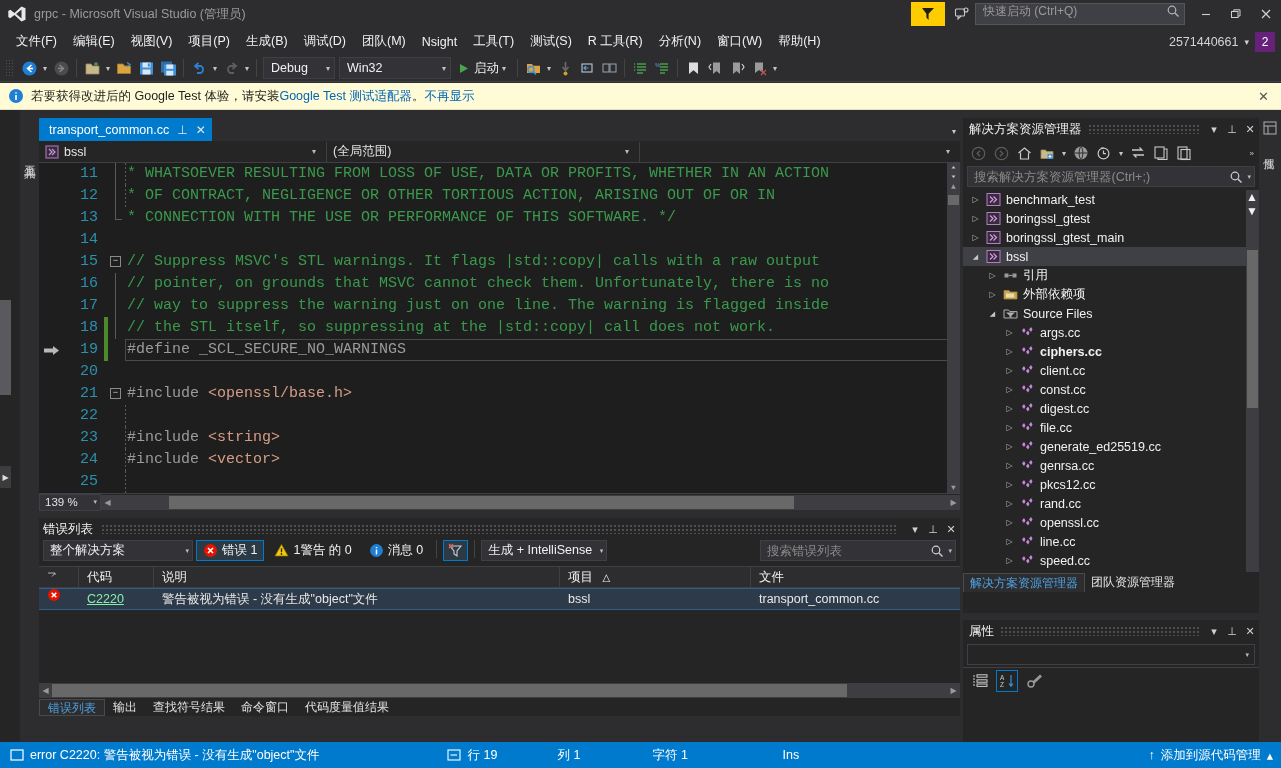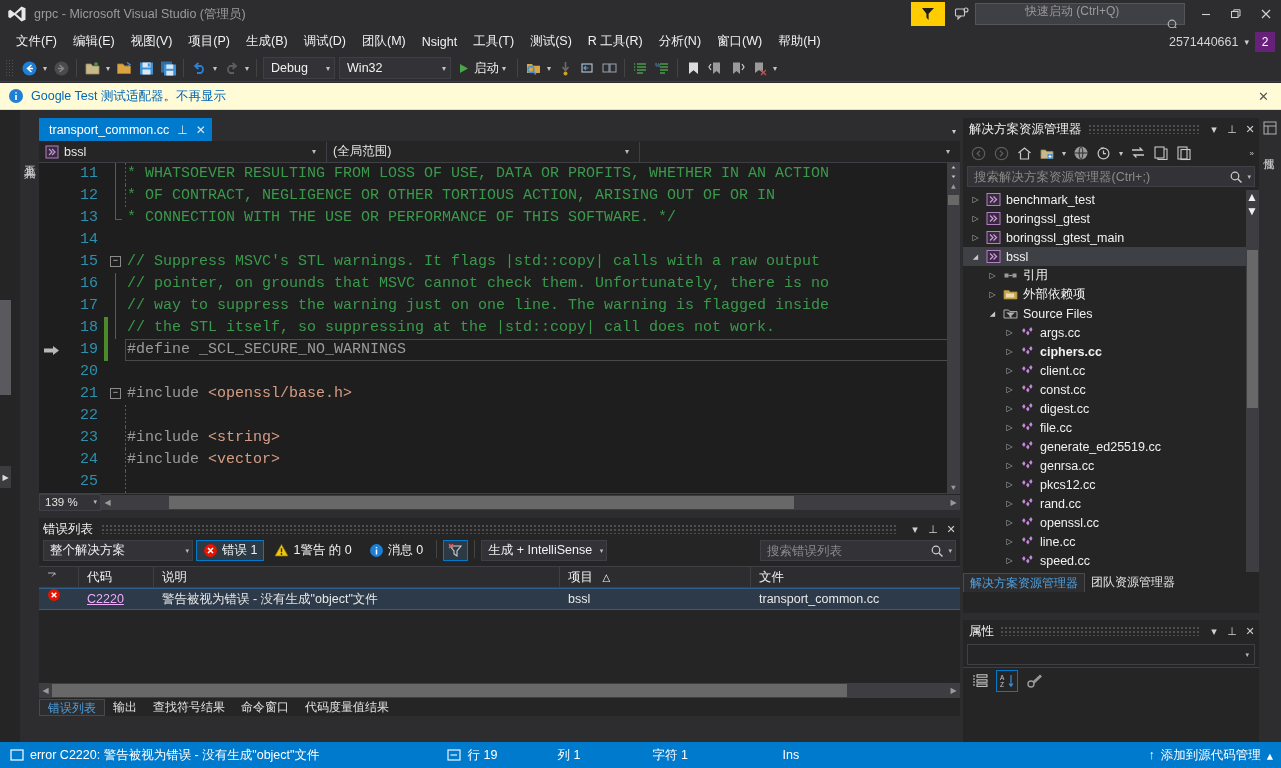--- a/index.html
+++ b/index.html
@@ -23,22 +23,22 @@
   }
   .title-text { color: #9b9b9b; font-size: 12.5px; }
   .titlebar-right { margin-left: auto; display: flex; align-items: center; height: 28px; }
   .ql-flag {
     width: 34px; height: 24px; background: #ffcc00;
     display: flex; align-items: center; justify-content: center; margin-right: 4px;
   }
   .feedback-ico { width: 26px; height: 24px; display:flex; align-items:center; justify-content:center; }
   .quick-launch {
     width: 210px; height: 22px; background: #3f3f46;
-    border: 1px solid #565659; display: flex; align-items: flex-end;
-    padding: 0 4px 0 7px; margin-right: 6px; flex-direction: column;
+    border: 1px solid #565659; display: flex; align-items: flex-start;
+    padding: 0 4px 0 7px; margin-right: 6px;
   }
   .quick-launch input {
     flex: 1; background: transparent; border: 0; outline: 0;
     color: #9a9a9a; font-size: 12px; font-family: inherit;
   }
   .quick-launch input::placeholder { color: #9a9a9a; }
   .wbtn {
     width: 30px; height: 28px; display: flex; align-items: center; justify-content: center;
     color: #d0d0d0;
   }
@@ -214,21 +214,21 @@
   .err-search input { flex:1; background:transparent; border:0; outline:0; color:#a0a0a0; font-size:12.5px; font-family:inherit; }
   .err-search input::placeholder { color:#8a8a8a; }
   .grid-head {
     height: 22px; background:#2d2d30; display:flex; align-items:center;
     border-top:1px solid #3f3f46; border-bottom:1px solid #3f3f46; color:#f1f1f1; font-size:12.5px;
   }
   .gh { padding-left: 8px; border-right:1px solid #3f3f46; height:22px; line-height:22px; overflow:hidden;}
   .grid-row { height: 22px; display:flex; align-items:center; font-size:12.5px; color:#e8e8e8; }
   .grid-row.sel { background:#2d3a4a; border-top:1px solid #2e5f8a; border-bottom:1px solid #2e5f8a; }
   .gc { padding-left: 8px; height:22px; line-height:22px; overflow:hidden; white-space:nowrap; }
-  .errlink { color:#f0abfc; text-decoration: underline; }
+  .errlink { color:#86efac; text-decoration: underline; }
   .err-hscroll { position:absolute; left:0; bottom:18px; width:921px; height:15px; background:#3e3e42; display:flex; align-items:center;}
   .err-hthumb { position:absolute; left:13px; top:1px; width:795px; height:13px; background:#686868;}
   .panel-tabs { position:absolute; left:0; bottom:0; width:921px; height:18px; display:flex; align-items:center; background:#252526;}
   .ptab { padding: 0 8px; height:17px; line-height:17px; font-size:12px; color:#e2e2e2; }
   .ptab.active { color:#4ea0dd; border:1px solid #4a4a4d; background:#2d2d30;}
 
   
   .sepanel { position:absolute; left:963px; top:118px; width:296px; height:495px; background:#252526; }
   .se-head { height:22px; display:flex; align-items:center; padding-left:6px; }
   .se-title { color:#f1f1f1; font-size:12.5px; white-space:nowrap; }
@@ -502,20 +502,21 @@
     <span class="tb-caret">▾</span>
   </div>
 
   <div class="infobar">
     <span class="ib-ico">
       <svg width="16" height="16" viewBox="0 0 16 16">
           <circle cx="8" cy="8" r="7" fill="#1f7fd4"></circle>
           <path d="M8 4.2 v1.4 M8 7 v5" stroke="#fff" stroke-width="1.6"></path>
         </svg>
     </span>
+    <span>若要获得改进后的 Google Test 体验，请安装</span>
     <a href="#">Google Test 测试适配器</a>
     <span>。</span>
     <a href="#">不再显示</a>
     <span class="ib-close">✕</span>
   </div>
 
   <div class="left-strip"></div>
   <div class="left-hotspot"></div>
   <div class="left-arrow">▶</div>
   <div class="vtab">

